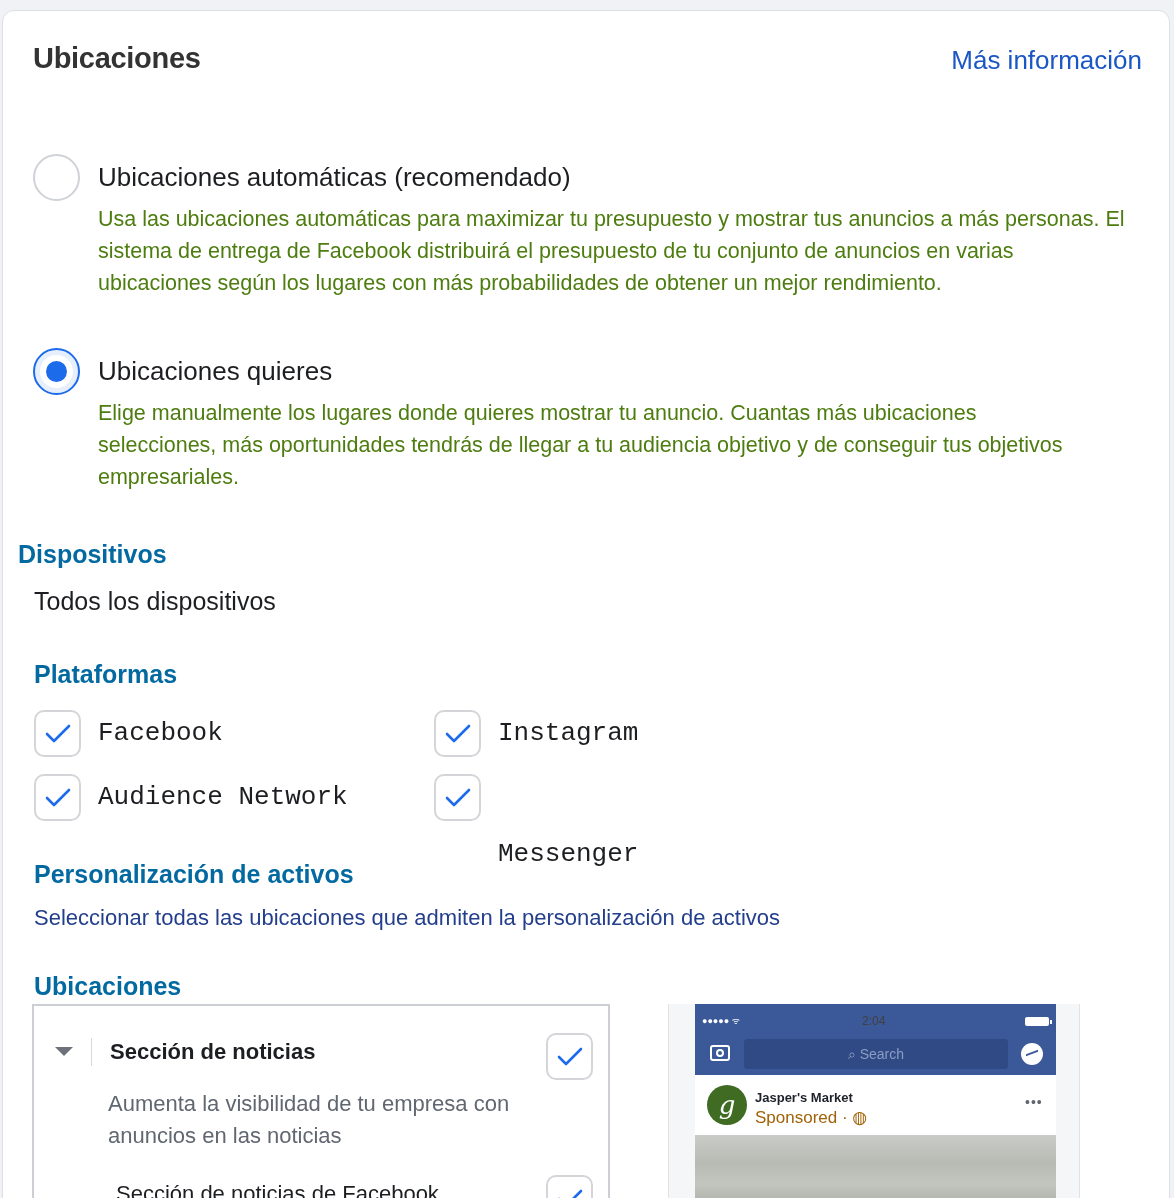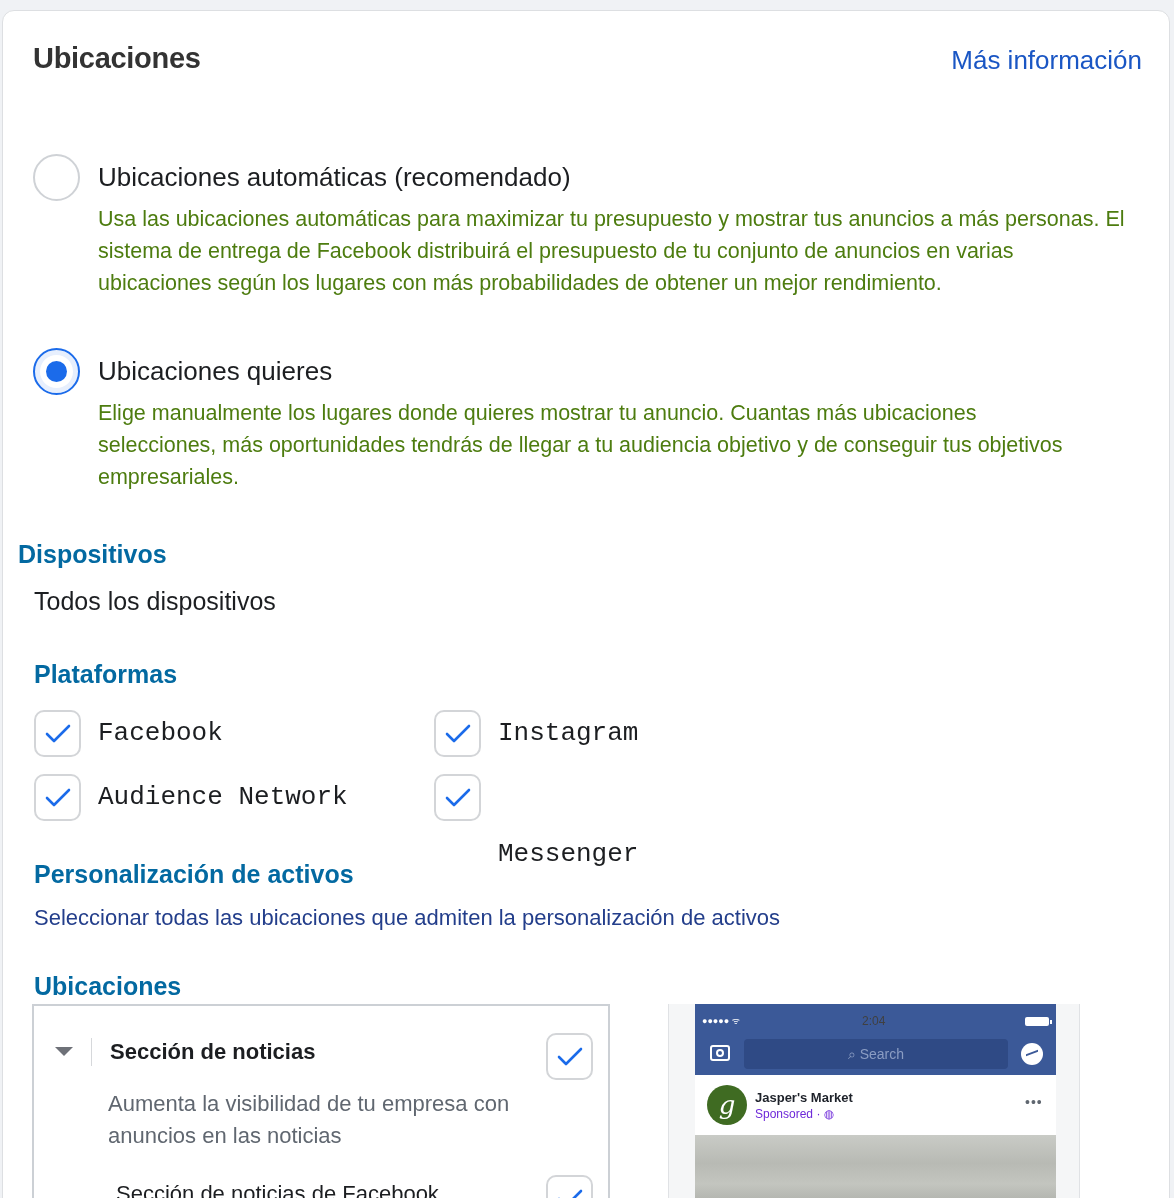--- a/index.html
+++ b/index.html
@@ -81,21 +81,21 @@
     .fb-search {
       left: 744px; top: 1039px; width: 264px; height: 30px;
       background: #2f4a85; border-radius: 4px;
       color: #8b9dc3; font-size: 14px; text-align: center; line-height: 30px;
     }
     .messenger { left: 1021px; top: 1043px; width: 22px; height: 22px; border-radius: 50%; background: #fff; }
     .messenger::after { content: ""; position: absolute; left: 5px; top: 9px; width: 12px; height: 3px; border-top: 2px solid #3b5998; transform: skewY(-20deg); }
     .post-head { left: 695px; top: 1075px; width: 361px; height: 60px; background: #fff; }
     .post-avatar { left: 707px; top: 1085px; width: 40px; height: 40px; border-radius: 50%; background: #3f6b22; color: #fff; font-family: "DejaVu Serif", serif; font-style: italic; font-size: 26px; text-align: center; line-height: 40px; }
     .post-name { left: 755px; top: 1090px; font-size: 13px; font-weight: bold; color: #1d2129; }
-    .post-sponsored { left: 755px; top: 1107px; font-size: 12px; color: #6d28d9; }
+    .post-sponsored { left: 755px; top: 1107px; font-size: 17px; color: #a16207; }
     .post-more { left: 1025px; top: 1094px; font-size: 14px; color: #606770; letter-spacing: 1px; }
     .post-image {
       left: 695px; top: 1135px; width: 361px; height: 70px;
       background: linear-gradient(180deg, #c9cbc6 0%, #b8bab4 40%, #c3c5bf 70%, #aeb0aa 100%);
     }
   </style>
 </head>
 <body>
 
 <div class="card"></div>

